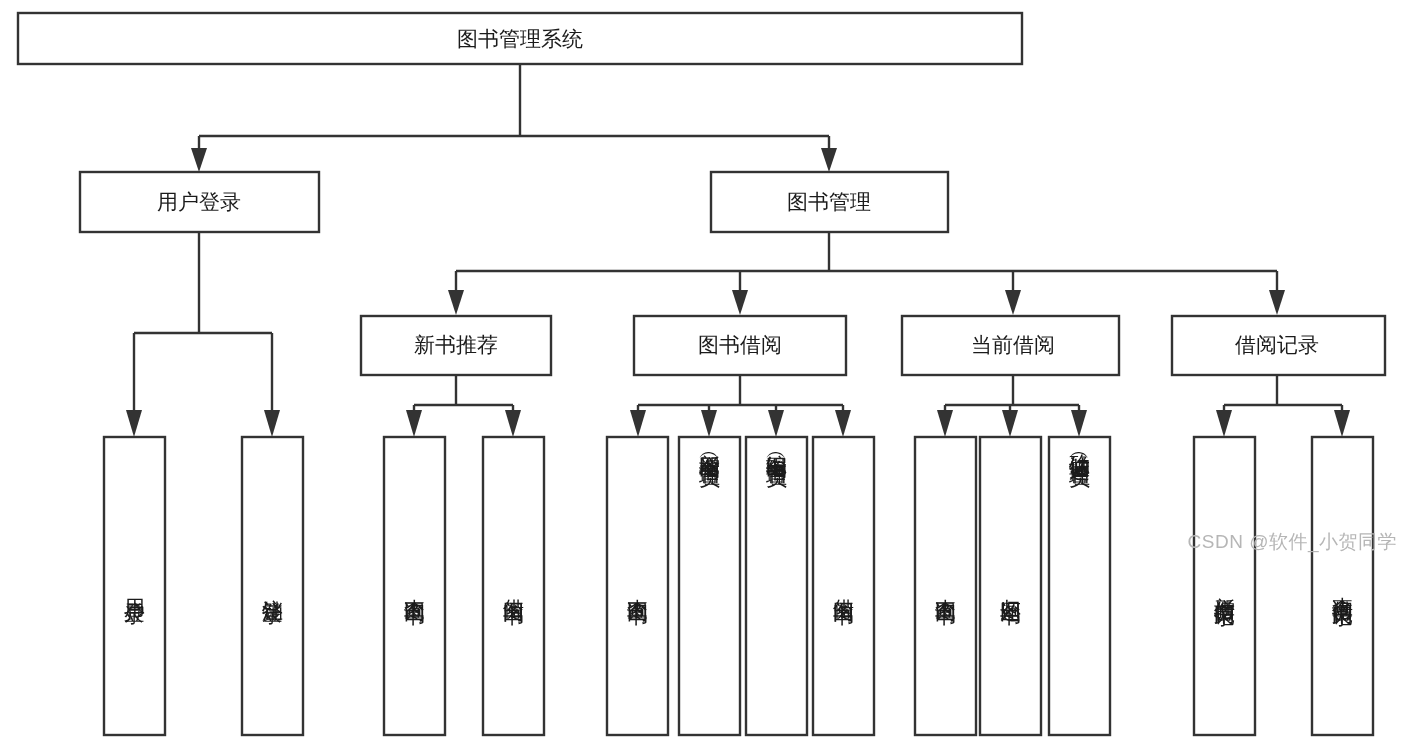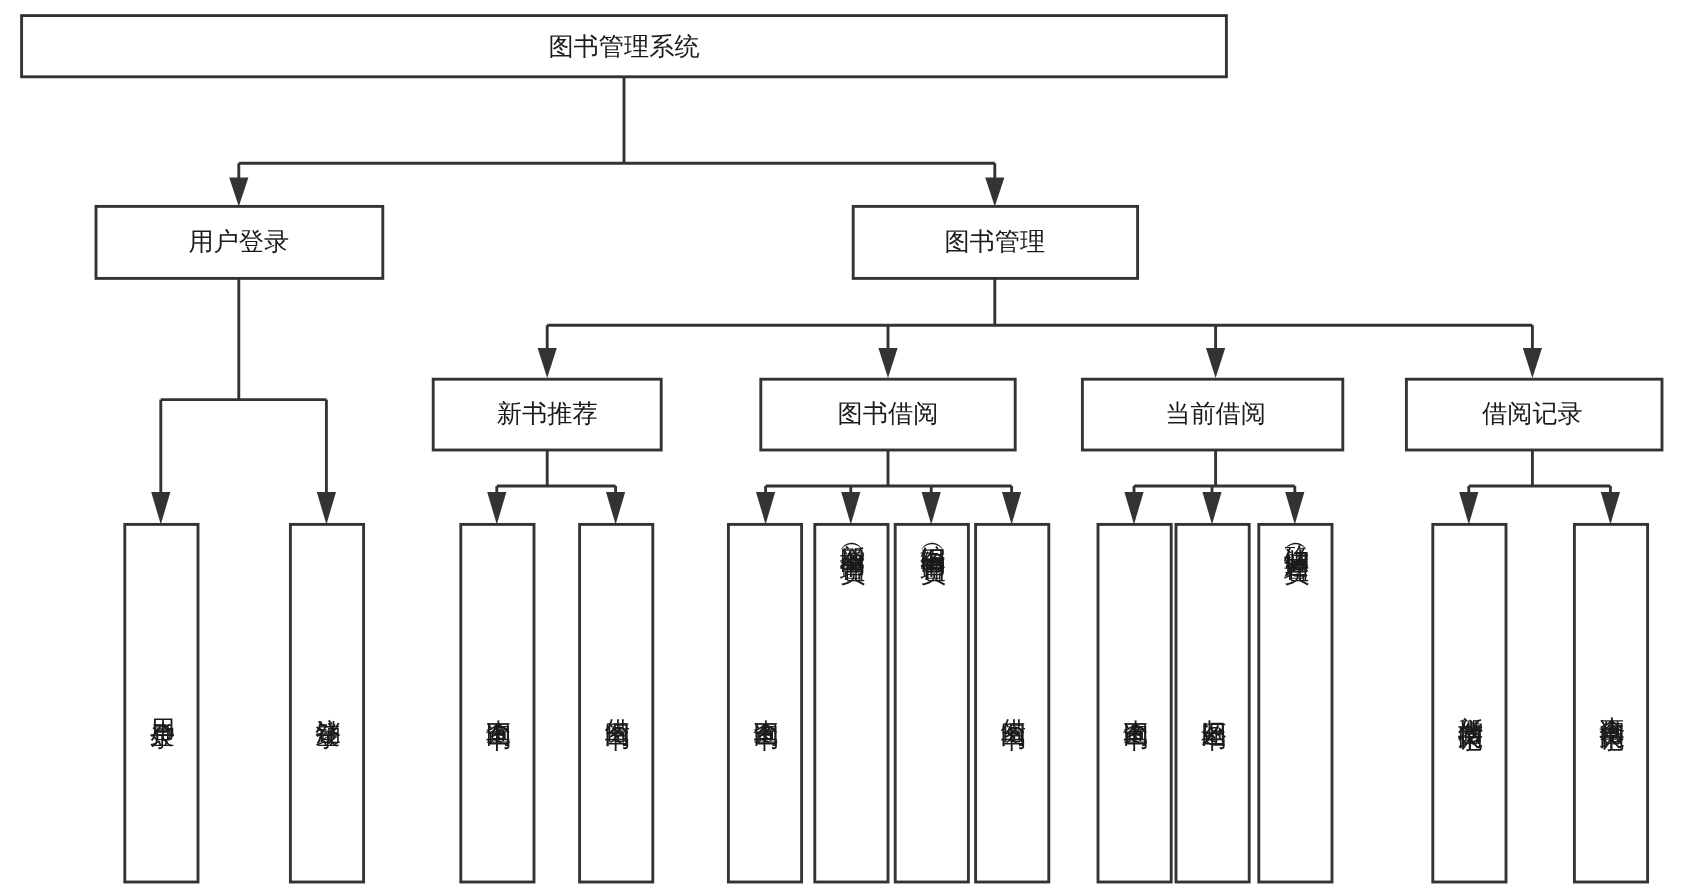--- a/index.html
+++ b/index.html
@@ -247,14 +247,15 @@
     <span class="leaf-label">确认归还（管理员）</span>
   </div>
 
   <div class="leaf-label-wrap" style="left:1194px; top:437px; width:61px; height:298px;">
     <span class="leaf-label">新增借阅记录</span>
   </div>
   <div class="leaf-label-wrap" style="left:1312px; top:437px; width:61px; height:298px;">
     <span class="leaf-label">查询借阅记录</span>
   </div>
 
+  <div class="watermark">CSDN @软件_小贺同学</div>
 
 </div>
 
 </body></html>

